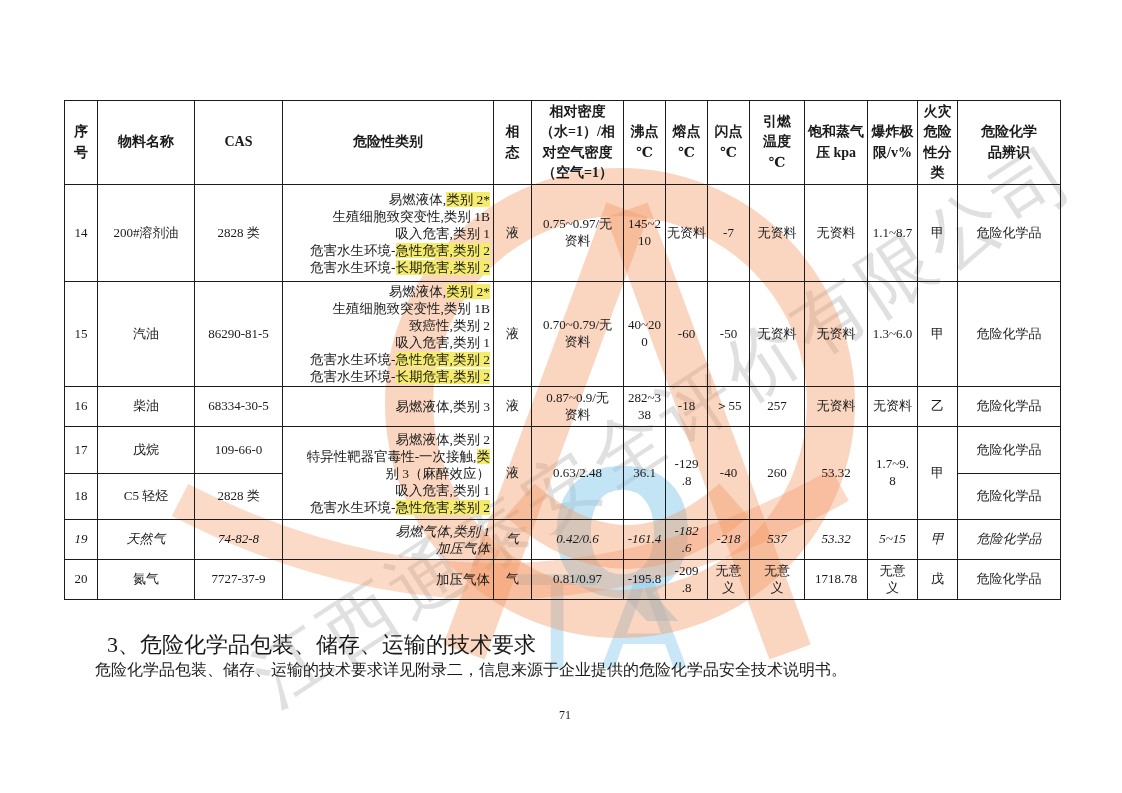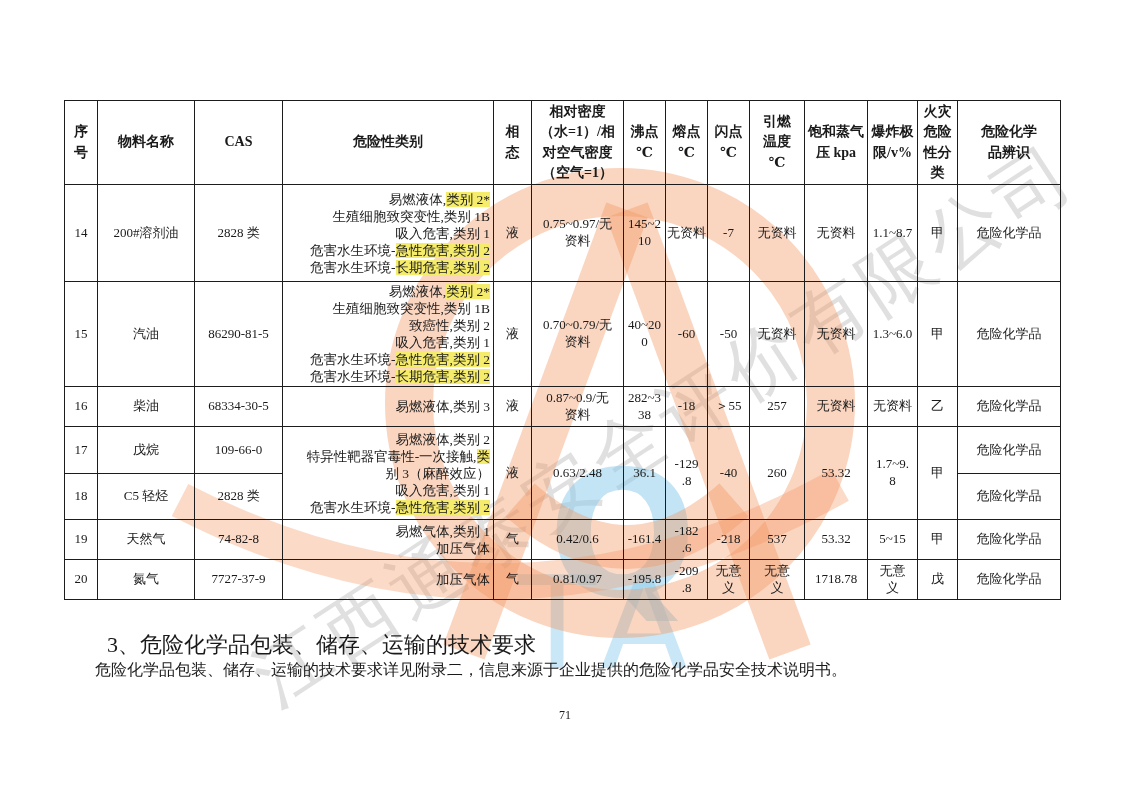--- a/index.html
+++ b/index.html
@@ -184,21 +184,21 @@
 8</td>
             <td rowspan="2">甲</td>
             <td>危险化学品</td>
           </tr>
           <tr style="height: 46px;">
             <td>18</td>
             <td>C5 轻烃</td>
             <td>2828 类</td>
             <td>危险化学品</td>
           </tr>
-          <tr style="height: 40px;">
+          <tr style="height: 40px; font-style: italic;">
             <td>19</td>
             <td>天然气</td>
             <td>74-82-8</td>
             <td class="hazard"><div class="hz-line"><span>易燃气体,类别 1</span></div><div class="hz-line"><span>加压气体</span></div></td>
             <td>气</td>
             <td>0.42/0.6</td>
             <td>-161.4</td>
             <td>-182
 .6</td>
             <td>-218</td>

